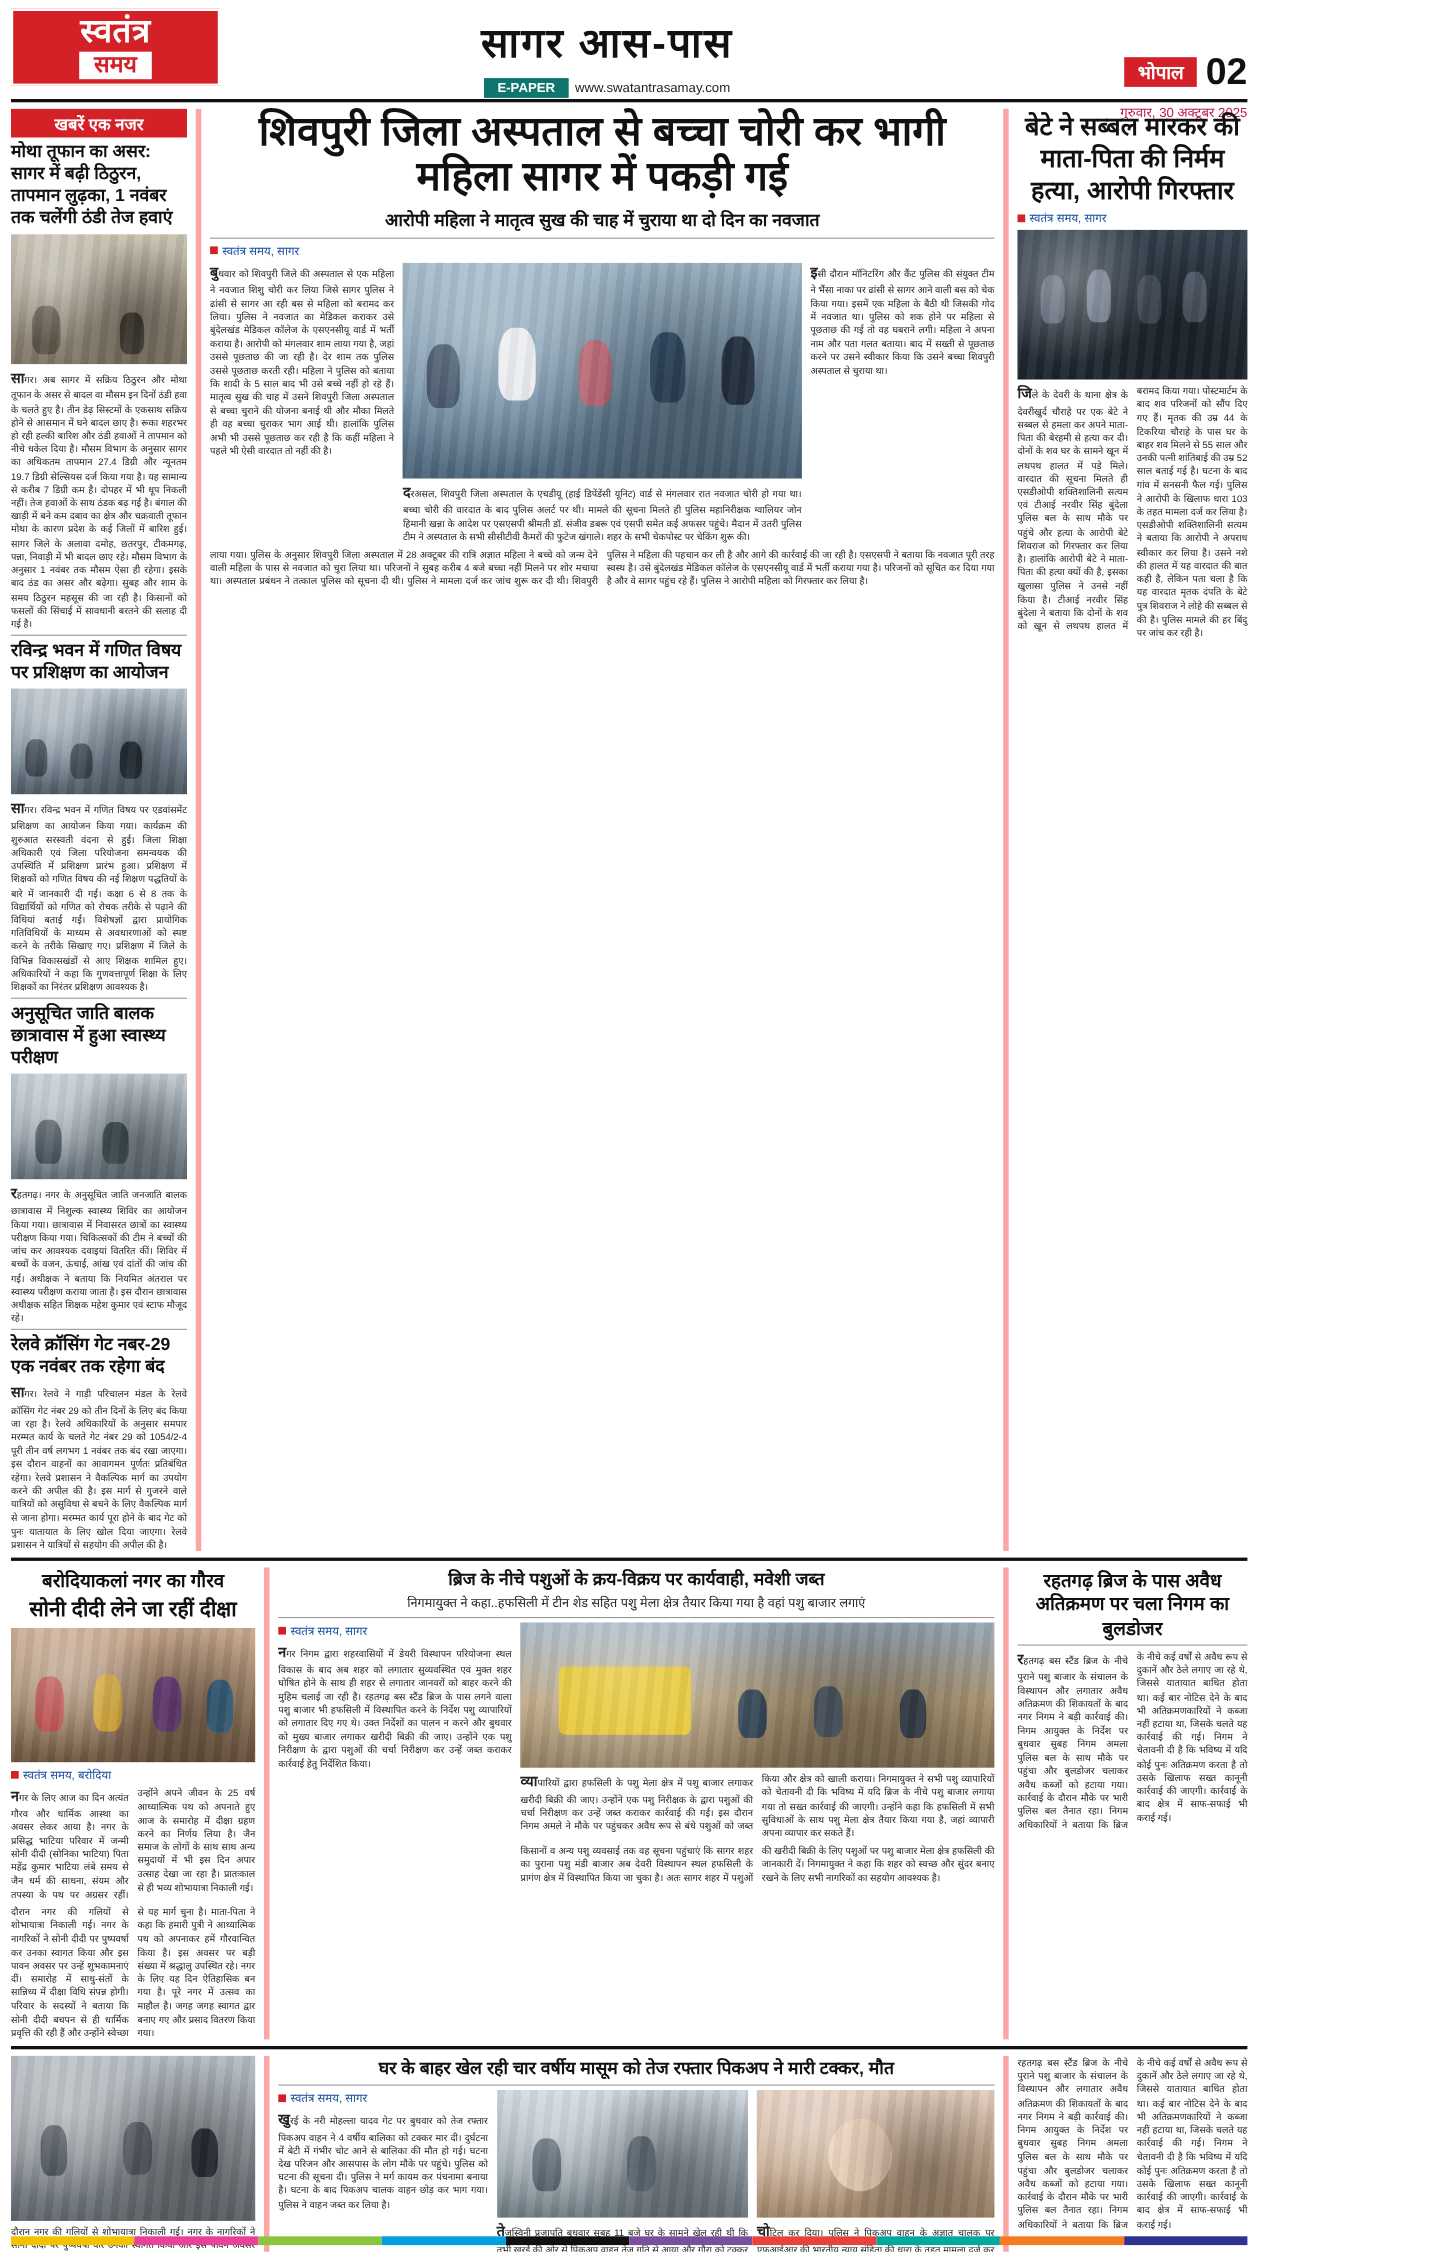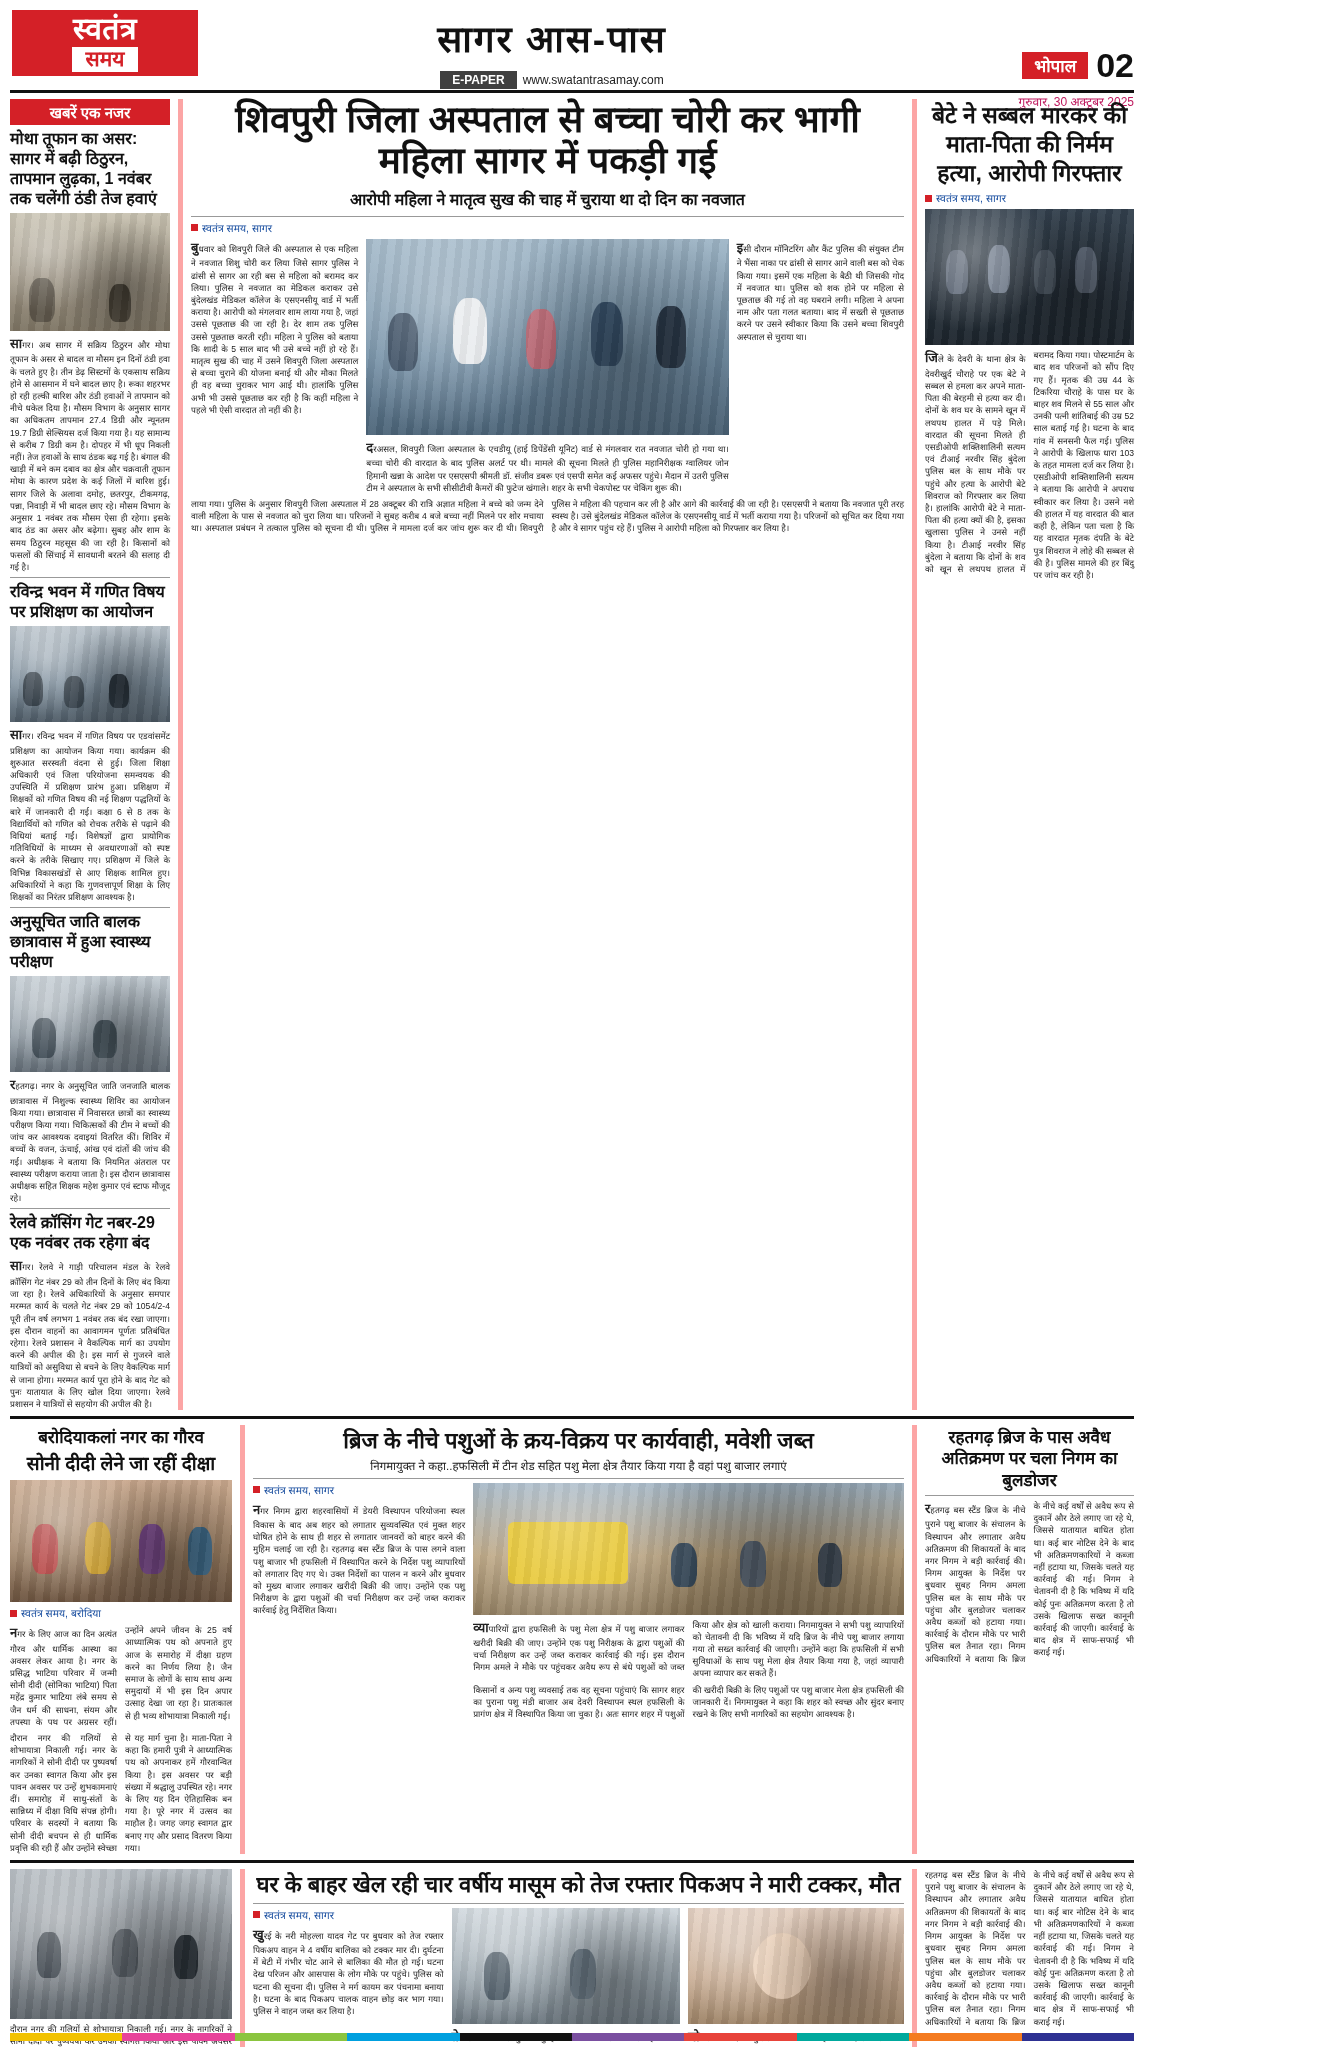--- a/index.html
+++ b/index.html
@@ -22,21 +22,21 @@
     border:2px solid #fff; position:relative;
   }
   .logo-top { font-size:30px; font-weight:bold; letter-spacing:0.5px; line-height:1; }
   .logo-bot {
     font-size:21px; font-weight:bold; background:#fff; color:#d42027;
     padding:1px 14px; margin-top:3px; line-height:1.05;
   }
   .mast-center { flex:1; text-align:center; padding-top:4px; }
   .mast-title { font-size:37px; font-weight:bold; letter-spacing:2px; }
   .mast-strip { display:flex; align-items:center; justify-content:center; gap:6px; margin-top:8px; }
-  .epaper-badge { background:#404040; color:#fff; font-size:12px; font-weight:bold; padding:2px 12px; }
+  .epaper-badge { background:#0f766e; color:#fff; font-size:12px; font-weight:bold; padding:2px 12px; }
   .mast-url { font-size:12px; color:#222; }
   .mast-right { width:230px; text-align:right; padding-top:6px; }
   .city-badge { display:inline-flex; align-items:center; gap:8px;margin-top:32px; }
   .city-name { background:#d42027; color:#fff; font-size:17px; font-weight:bold; padding:2px 12px; }
   .page-num { font-size:34px; font-weight:bold; color:#111; }
   .mast-date { font-size:12px; margin-top:8px; color:#be185d; }
 
   .rule { height:3px; background:#111; margin:4px 0 6px; }
   .rule-thin { height:1px; background:#999; margin:4px 0; }
 
@@ -61,21 +61,21 @@
   .byline .sq { width:7px; height:7px; background:#d42027; display:inline-block; }
   .body-txt {
     font-size:8.6px; line-height:1.42; text-align:justify; color:#222;
     hyphens:auto; word-break:break-word;
   }
   .body-txt.first::first-letter { font-size:13px; font-weight:bold; }
   .cols2 { column-count:2; column-gap:8px; }
   .sec-head {
     font-size:15px; font-weight:bold; line-height:1.25; text-align:center; color:#111; margin:2px 0 4px;
   }
-  .sec-head-lg { font-size:22px; }
+  .sec-head-lg { font-size:16px; }
   .sec-sub { font-size:11.5px; line-height:1.3; text-align:center; color:#222; margin-bottom:4px; }
 
   
   .photo { position:relative; overflow:hidden; background:#8a8f96; }
   .photo.dusty  { background:linear-gradient(#c9c3b2,#9d9484 55%,#7d7463); }
   .photo.hosp   { background:linear-gradient(180deg,#9fb6c7,#6f8ca3 60%,#4c6478); }
   .photo.night  { background:linear-gradient(180deg,#33404d,#1c242c); }
   .photo.hall   { background:linear-gradient(180deg,#b9c3cb,#7c8d9b 60%,#4e5b66); }
   .photo.women  { background:linear-gradient(180deg,#caa98e,#9b7f63 60%,#6c5440); }
   .photo.jcb    { background:linear-gradient(180deg,#9fb3c4,#b8a07a 55%,#8a7657); }

